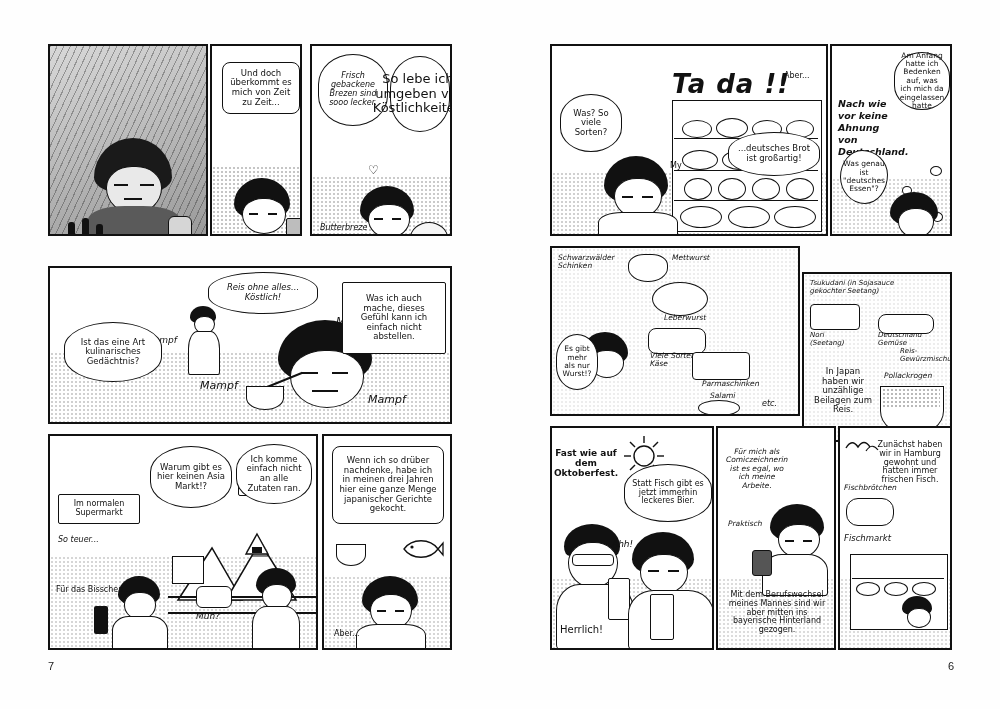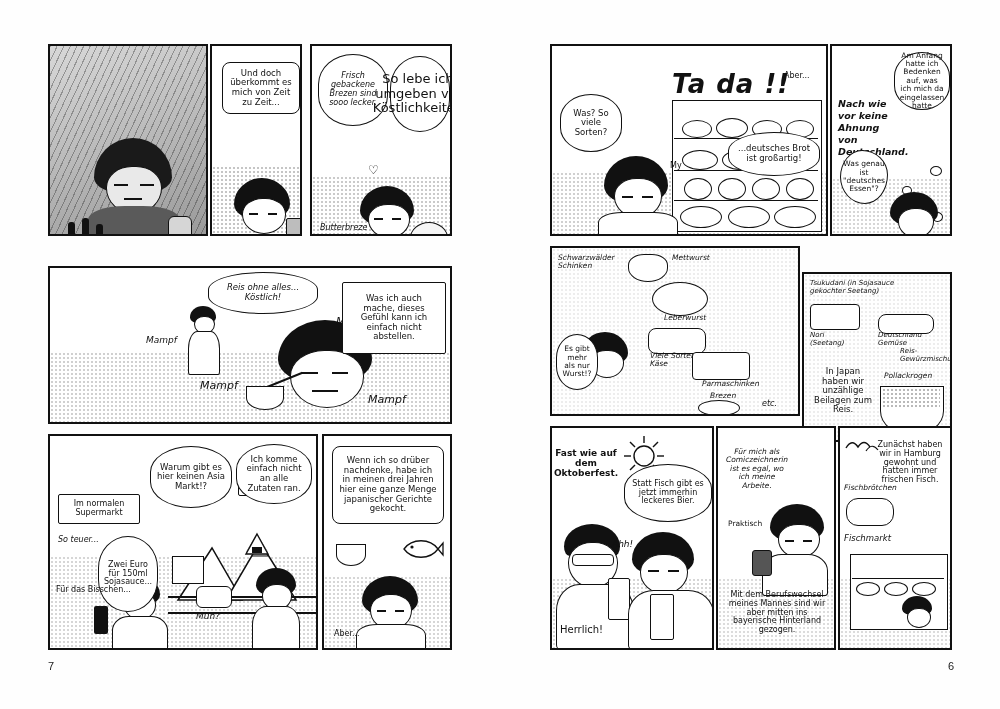--- a/index.html
+++ b/index.html
@@ -195,20 +195,21 @@
       <div class="face" style="left:240px; top:82px; width:72px; height:56px;"></div>
       <div class="line" style="left:252px; top:104px; width:16px; height:2px;"></div>
       <div class="line" style="left:282px; top:104px; width:16px; height:2px;"></div>
       <div class="line" style="left:262px; top:122px; width:26px; height:2px;"></div>
       <div class="art" style="left:210px; top:112px; width:44px; height:2px; background:#111; transform:rotate(-22deg);"></div>
       <div class="art" style="left:196px; top:118px; width:36px; height:22px; border:1.6px solid #111; border-radius:0 0 50% 50%; background:#fff;"></div>
       <div class="hand" style="left:150px; top:112px; font-size:11px; font-style:italic;">Mampf</div>
       <div class="hand" style="left:286px; top:48px; font-size:11px; font-style:italic;">Mampf</div>
       <div class="hand" style="left:318px; top:126px; font-size:11px; font-style:italic;">Mampf</div>
       <div class="hand" style="left:96px; top:68px; font-size:9px; font-style:italic;">Mampf</div>
+      <div class="bubble" style="left:14px; top:54px; width:98px; height:60px; font-size:8.5px;">Ist das eine Art kulinarisches Gedächtnis?</div>
       <div class="bubble" style="left:158px; top:4px; width:110px; height:42px; font-size:8.5px; font-style:italic;">Reis ohne alles... Köstlich!</div>
       <div class="bubble rect" style="left:292px; top:14px; width:104px; height:72px; font-size:8.5px; border-radius:2px;">Was ich auch mache, dieses Gefühl kann ich einfach nicht abstellen.</div>
     </div>
 
     <div class="panel" style="left:48px; top:434px; width:270px; height:216px;">
       <div class="screentone" style="left:0; top:120px; width:268px; height:94px; opacity:.35;"></div>
 
       <svg class="art" style="left:118px; top:96px;" width="150" height="70" viewBox="0 0 150 70">
         <polygon points="10,68 44,16 74,68" fill="#ffffff" stroke="#111" stroke-width="1.5"></polygon>
         <polygon points="58,68 92,10 128,68" fill="#ffffff" stroke="#111" stroke-width="1.5"></polygon>
@@ -230,21 +231,20 @@
       <div class="face" style="left:212px; top:148px; width:28px; height:24px;"></div>
       <div class="body" style="left:202px; top:170px; width:46px; height:44px;"></div>
       <div class="art" style="left:196px; top:98px; width:0; height:0; border-left:11px solid transparent; border-right:11px solid transparent; border-bottom:18px solid #fff; filter:drop-shadow(0 0 0 #111);"></div>
       <svg class="art" style="left:194px; top:96px;" width="26" height="24" viewBox="0 0 26 24">
         <polygon points="13,2 24,22 2,22" fill="#fff" stroke="#111" stroke-width="1.4"></polygon>
         <rect x="8" y="15" width="10" height="6" fill="#111"></rect>
       </svg>
 
       <div class="bubble rect" style="left:8px; top:58px; width:82px; height:30px; font-size:8px; border-radius:2px;">Im normalen Supermarkt</div>
       <div class="hand left" style="left:8px; top:100px; font-size:8px; font-style:italic;">So teuer...</div>
-      <div class="bubble" style="left:48px; top:100px; width:60px; height:76px; font-size:8px;">Zwei Euro für 150ml Sojasauce...</div>
       <div class="hand left" style="left:6px; top:150px; font-size:8px;">Für das Bisschen...</div>
       <div class="bubble" style="left:100px; top:10px; width:82px; height:62px; font-size:8.5px;">Warum gibt es hier keinen Asia Markt!?</div>
       <div class="bubble" style="left:186px; top:8px; width:76px; height:60px; font-size:8.5px;">Ich komme einfach nicht an alle Zutaten ran.</div>
     </div>
 
     <div class="panel" style="left:322px; top:434px; width:130px; height:216px;">
       <div class="screentone" style="left:0; top:140px; width:128px; height:74px; opacity:.35;"></div>
       <div class="smallart" style="left:12px; top:108px; width:28px; height:20px; border-radius:0 0 50% 50%;"></div>
       <svg class="art" style="left:76px; top:100px;" width="44" height="26" viewBox="0 0 44 26">
         <path d="M4 13 C12 2, 30 2, 38 13 C30 24, 12 24, 4 13 Z" fill="#fff" stroke="#111" stroke-width="1.3"></path>
@@ -315,21 +315,21 @@
       <div class="screentone" style="left:0; top:0; width:248px; height:168px; opacity:.15;"></div>
       <div class="hand left" style="left:6px; top:6px; width:70px; font-size:7.5px; font-style:italic; text-align:left;">Schwarzwälder Schinken</div>
       <div class="smallart" style="left:76px; top:6px; width:38px; height:26px; border-radius:40% 40% 50% 50%;"></div>
       <div class="hand left" style="left:120px; top:6px; font-size:7.5px; font-style:italic; text-align:left;">Mettwurst</div>
       <div class="smallart" style="left:100px; top:34px; width:54px; height:32px; border-radius:50%;"></div>
       <div class="hand left" style="left:112px; top:66px; font-size:7.5px; font-style:italic; text-align:left;">Leberwurst</div>
       <div class="smallart" style="left:96px; top:80px; width:56px; height:24px; border-radius:8px;"></div>
       <div class="hand left" style="left:98px; top:104px; width:46px; font-size:7.5px; font-style:italic; text-align:left;">Viele Sorten Käse</div>
       <div class="smallart" style="left:140px; top:104px; width:56px; height:26px; border-radius:4px;"></div>
       <div class="hand left" style="left:150px; top:132px; font-size:7.5px; font-style:italic; text-align:left;">Parmaschinken</div>
-      <div class="hand left" style="left:158px; top:144px; font-size:7.5px; font-style:italic; text-align:left;">Brezen</div>
+      <div class="hand left" style="left:158px; top:144px; font-size:7.5px; font-style:italic; text-align:left;">Salami</div>
       <div class="smallart" style="left:146px; top:152px; width:40px; height:14px;"></div>
       <div class="hand left" style="left:210px; top:152px; font-size:8px; font-style:italic; text-align:left;">etc.</div>
       <div class="hair" style="left:30px; top:84px; width:46px; height:34px; background:#111;"></div>
       <div class="face" style="left:38px; top:102px; width:32px; height:26px;"></div>
       <div class="bubble" style="left:4px; top:86px; width:42px; height:56px; font-size:7.5px;">Es gibt mehr als nur Wurst!?</div>
     </div>
 
     <div class="panel" style="left:302px; top:246px; width:150px; height:170px;margin-top:26px;">
       <div class="screentone" style="left:0; top:0; width:148px; height:168px; opacity:.15;"></div>
       <div class="hand left" style="left:6px; top:6px; width:88px; font-size:7px; font-style:italic; text-align:left;">Tsukudani (in Sojasauce gekochter Seetang)</div>
@@ -374,21 +374,21 @@
       <div class="art" style="left:98px; top:166px; width:22px; height:44px; border:1.6px solid #111; background:#fff; border-radius:2px;"></div>
       <div class="bubble rect" style="left:4px; top:8px; width:60px; height:54px; font-size:9px; font-weight:bold; border:none; background:transparent;">Fast wie auf dem Oktoberfest.</div>
       <div class="bubble" style="left:72px; top:36px; width:88px; height:58px; font-size:8px;">Statt Fisch gibt es jetzt immerhin leckeres Bier.</div>
       <div class="hand left" style="left:60px; top:112px; font-size:9px; font-style:italic;">Ahh!</div>
       <div class="hand left" style="left:8px; top:196px; font-size:10px;">Herrlich!</div>
     </div>
 
     <div class="panel" style="left:216px; top:426px; width:120px; height:224px;">
       <div class="screentone" style="left:0; top:150px; width:118px; height:72px; opacity:.3;"></div>
       <div class="bubble rect" style="left:4px; top:6px; width:70px; height:70px; font-size:7.5px; font-style:italic; border:none; background:transparent;">Für mich als Comiczeichnerin ist es egal, wo ich meine Arbeite.</div>
-      <div class="hand left" style="left:10px; top:92px; font-size:7.5px; ">Praktisch</div>
+      <div class="hand left" style="left:10px; top:92px; font-size:7.5px; font-style:italic;">Praktisch</div>
       <div class="hair" style="left:52px; top:76px; width:54px; height:38px; background:#111;"></div>
       <div class="face" style="left:60px; top:96px; width:40px; height:32px;"></div>
       <div class="line" style="left:67px; top:112px; width:9px; height:2px;"></div>
       <div class="line" style="left:85px; top:112px; width:9px; height:2px;"></div>
       <div class="body" style="left:44px; top:126px; width:64px; height:40px;"></div>
       <div class="art" style="left:34px; top:122px; width:18px; height:24px; border:1.5px solid #111; background:#555; border-radius:3px;"></div>
       <div class="bubble rect" style="left:4px; top:150px; width:110px; height:70px; font-size:8px; border:none; background:transparent;">Mit dem Berufswechsel meines Mannes sind wir aber mitten ins bayerische Hinterland gezogen.</div>
     </div>
 
     <div class="panel" style="left:338px; top:426px; width:114px; height:224px;">

